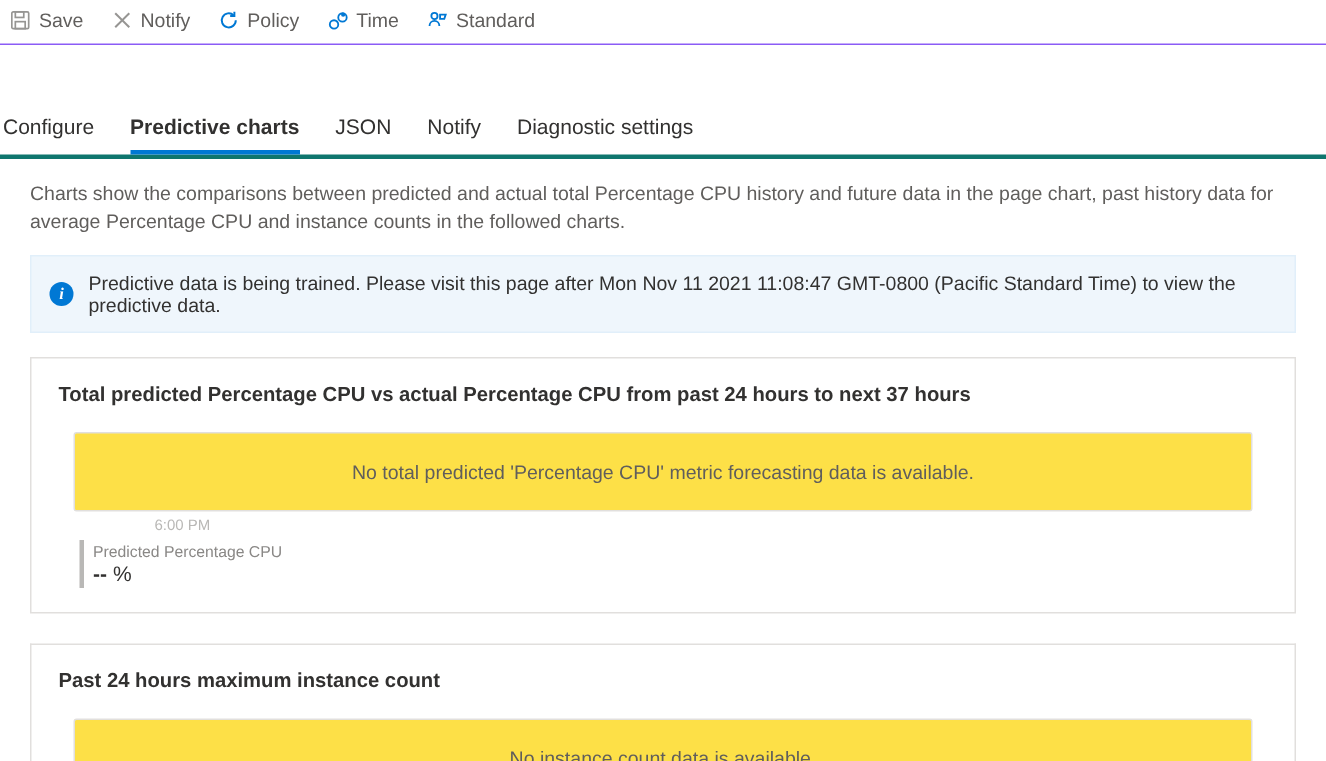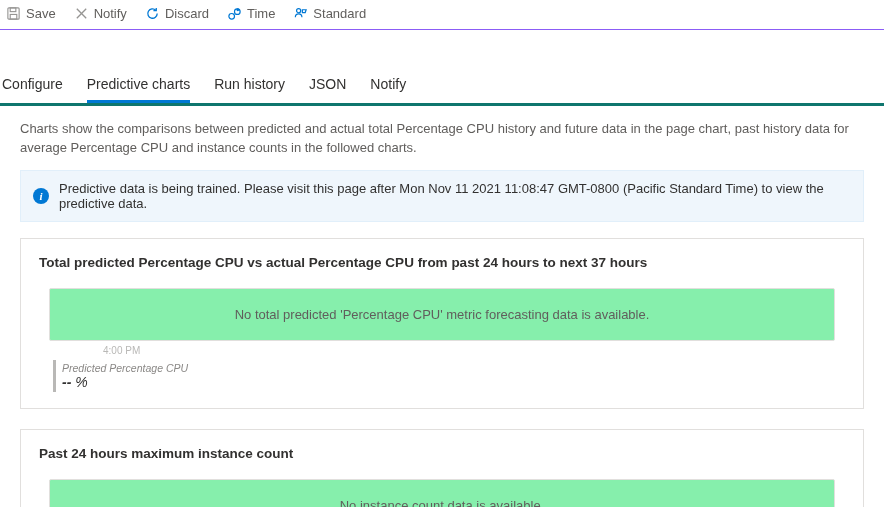--- a/index.html
+++ b/index.html
@@ -34,21 +34,21 @@
     border-bottom: 3px solid #0f766e;
   }
   .tab {
     padding: 6px 0 8px 0;
     cursor: pointer;
     color: #323130;
     font-size: 14px;
     border-bottom: 3px solid transparent;
   }
   .tab.active {
-    font-weight: 400;
+    font-weight: 700;
     border-bottom-color: #0078d4;
   }
   .description {
     padding: 14px 20px 12px 20px;
     color: #605e5c;
     font-size: 13px;
     line-height: 1.45;
   }
   .info-banner {
     margin: 0 20px 16px 20px;
@@ -83,36 +83,35 @@
     margin-bottom: 18px;
   }
   .no-data-box {
     border: 1px solid #e1dfdd;
     border-radius: 2px;
     padding: 18px 10px;
     text-align: center;
     color: #605e5c;
     font-size: 13px;
     margin: 0 10px 8px 10px;
-    background: #86efac;
+    background: #fde047;
     position: relative;
     z-index: 2;
   }
   .chart-remnant {
     margin-top: -4px;
     padding-left: 14px;
     color: #a19f9d;
     font-size: 11px;
   }
   .chart-remnant .tick { font-size: 10px; color: #b9b8b6; margin-left: 50px; }
   .legend-block {
     margin-top: 4px;
     border-left: 3px solid #b9b8b6;
     padding: 2px 0 2px 6px;
-    font-style: italic;
   }
   .legend-label { font-size: 10.5px; color: #8a8886; }
   .legend-value { font-size: 14px; color: #323130; display:flex; align-items:center; gap:4px; }
   .legend-value .dash { font-weight: bold; color:#323130; }
 </style>
 </head>
 <body>
 
 <div class="toolbar">
   <div class="toolbar-btn">
@@ -128,21 +127,21 @@
         <line x1="3" y1="3" x2="13" y2="13"></line>
         <line x1="13" y1="3" x2="3" y2="13"></line>
       </svg>
     <span>Notify</span>
   </div>
   <div class="toolbar-btn">
     <svg viewBox="0 0 16 16" fill="none" stroke="#0078d4" stroke-width="1.4">
         <path d="M13 8a5 5 0 1 1-1.5-3.5"></path>
         <path d="M12 2v3h-3"></path>
       </svg>
-    <span>Discard</span>
+    <span>Policy</span>
   </div>
   <div class="toolbar-btn">
     <svg viewBox="0 0 16 16" fill="none" stroke="#0078d4" stroke-width="1.3">
         <circle cx="5" cy="11" r="3"></circle>
         <circle cx="11" cy="6" r="3"></circle>
         <circle cx="11.5" cy="4" r="1.5" fill="#0078d4" stroke="none"></circle>
       </svg>
     <span>Time</span>
   </div>
   <div class="toolbar-btn">
@@ -153,37 +152,37 @@
       </svg>
     <span>Standard</span>
   </div>
 </div>
 
 <div class="spacer-strip"></div>
 
 <div class="tabs">
   <div class="tab">Configure</div>
   <div class="tab active">Predictive charts</div>
-  <div class="tab">Run history</div>
   <div class="tab">JSON</div>
   <div class="tab">Notify</div>
+  <div class="tab">Diagnostic settings</div>
 </div>
 
 <div class="description">Charts show the comparisons between predicted and actual total Percentage CPU history and future data in the page chart, past history data for average Percentage CPU and instance counts in the followed charts.</div>
 
 <div class="info-banner">
   <div class="info-icon">i</div>
   <div>Predictive data is being trained. Please visit this page after Mon Nov 11 2021 11:08:47 GMT-0800 (Pacific Standard Time) to view the predictive data.</div>
 </div>
 
 <div class="chart-panel">
   <div class="chart-title">Total predicted Percentage CPU vs actual Percentage CPU from past 24 hours to next 37 hours</div>
   <div class="no-data-box">No total predicted 'Percentage CPU' metric forecasting data is available.</div>
   <div class="chart-remnant">
-    <div class="tick">4:00 PM</div>
+    <div class="tick">6:00 PM</div>
     <div class="legend-block">
       <div class="legend-label">Predicted Percentage CPU</div>
       <div class="legend-value">
         <span class="dash">--</span>
         <span>%</span>
       </div>
     </div>
   </div>
 </div>
 

